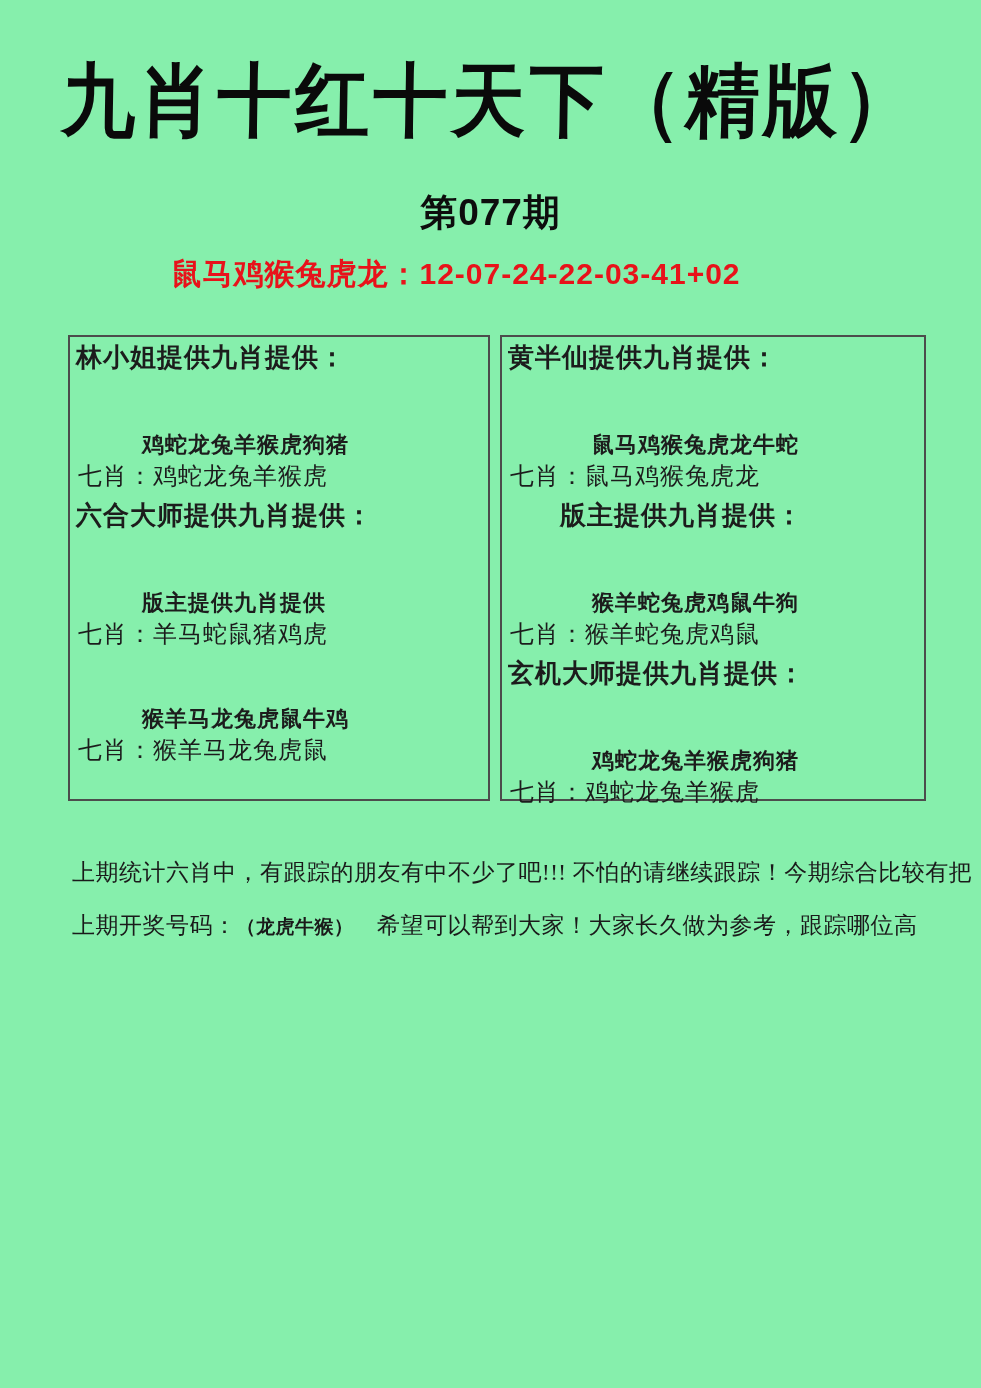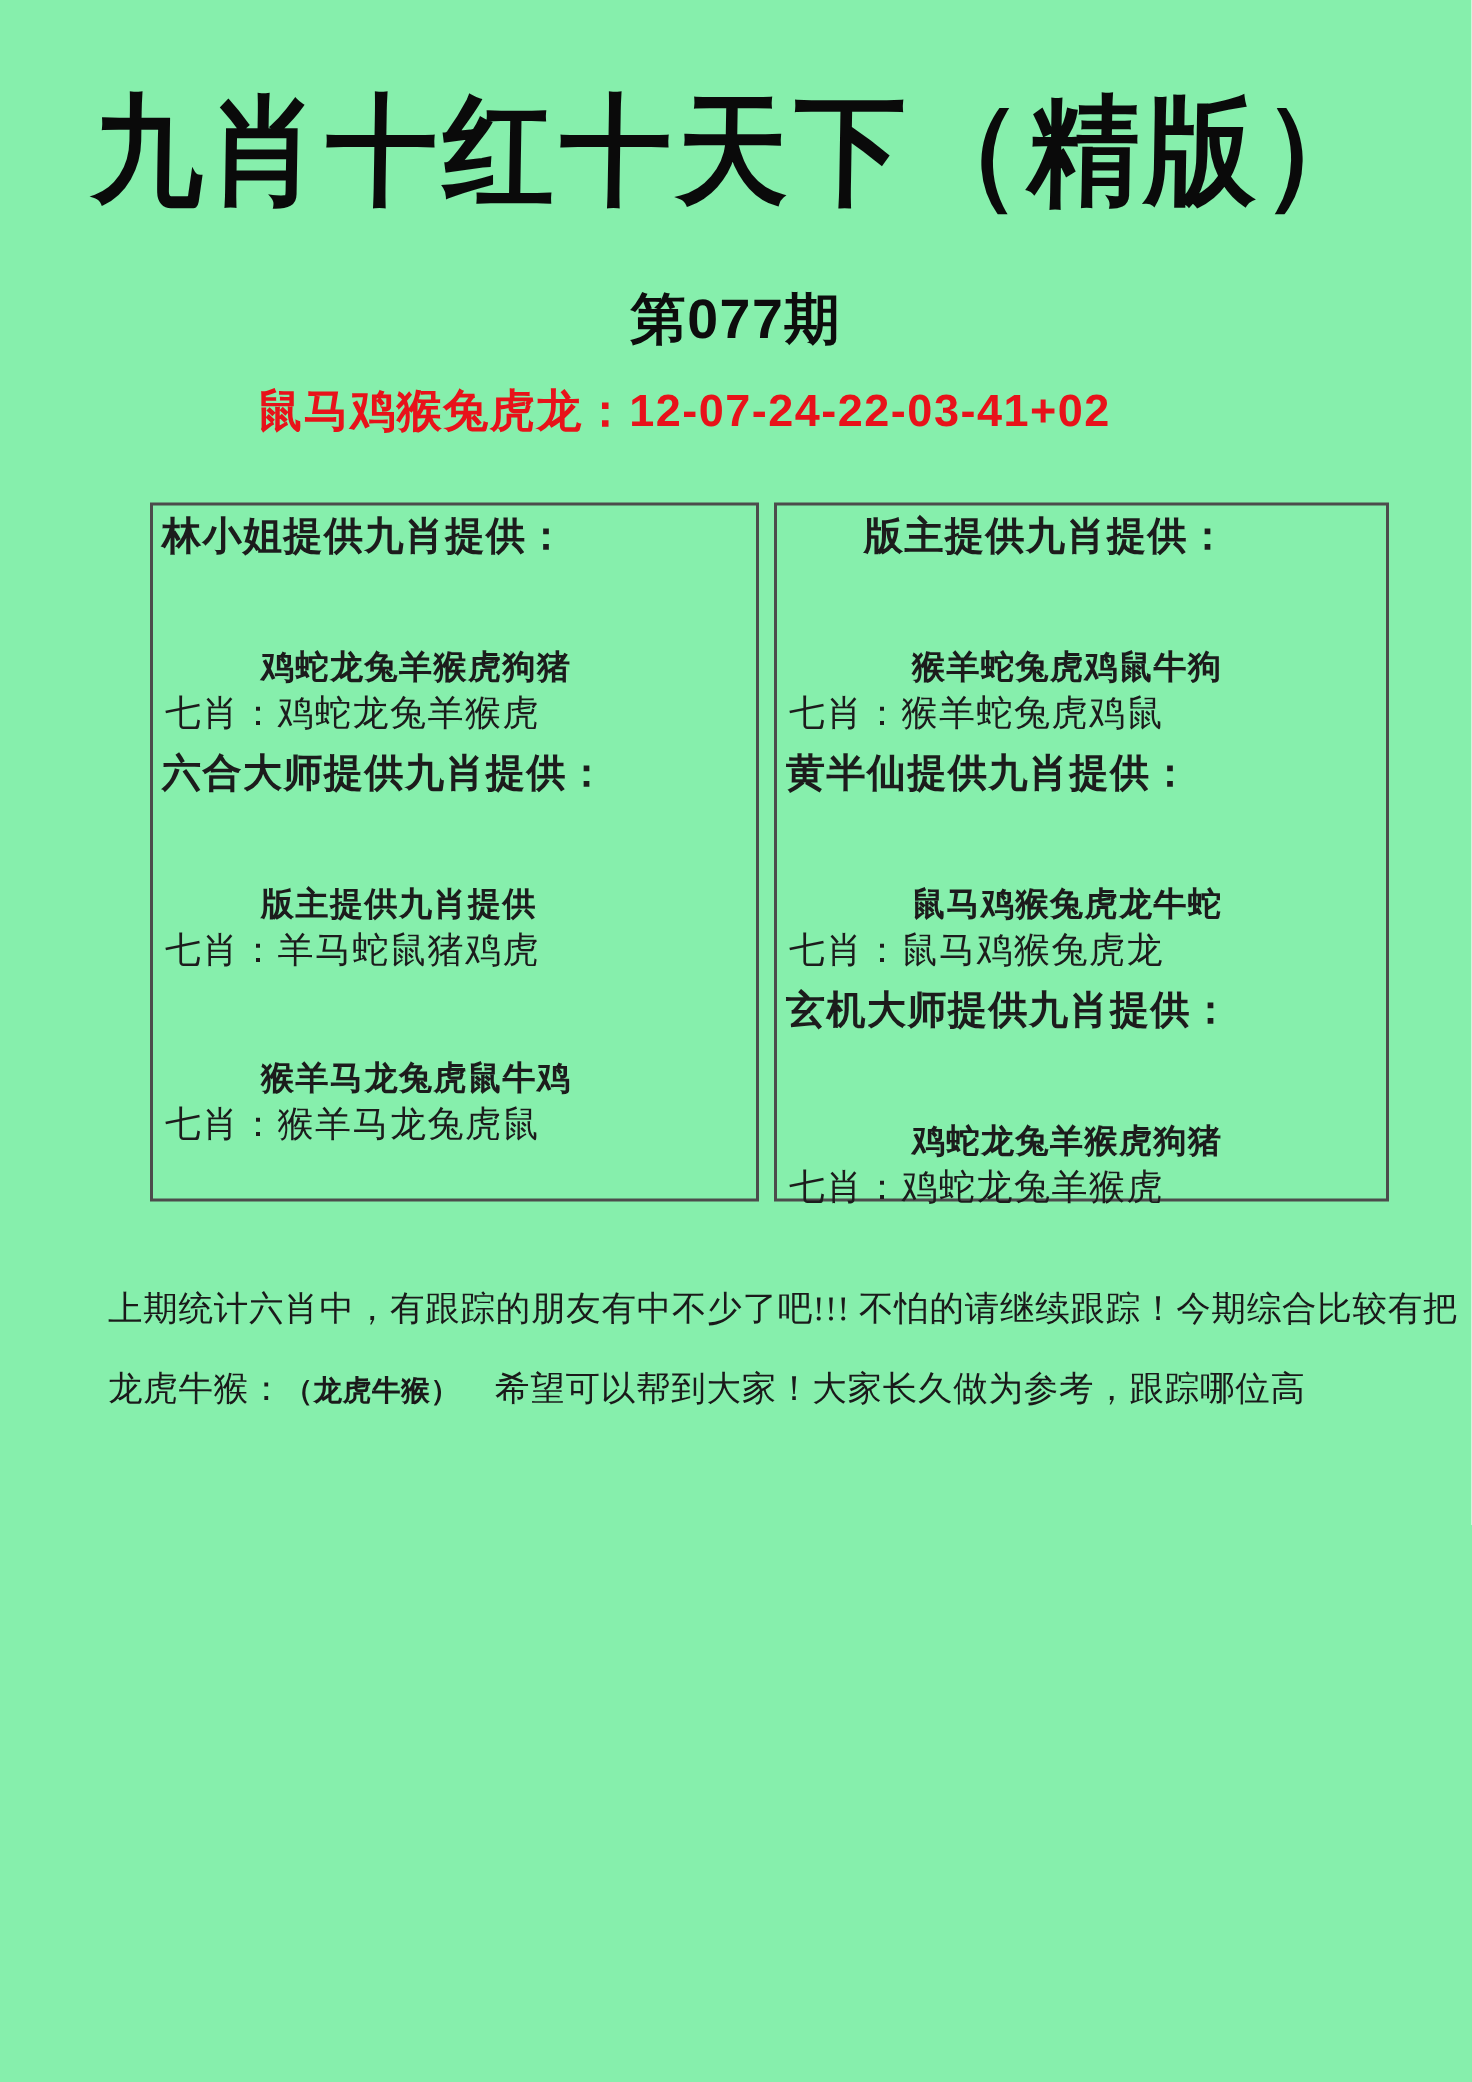--- a/index.html
+++ b/index.html
@@ -41,21 +41,21 @@
     position:absolute;top:335px;left:68px;
     width:858px;height:466px;
     display:flex;
   }
   .col{
     box-sizing:border-box;
     border:2px solid #4c4c4c;
     height:100%;
     padding:4px 2px;
   }
-  .col-left{width:422px;margin-right:10px;margin-left:32px;}
+  .col-left{width:422px;margin-right:10px;}
   .col-right{width:426px;}
   .blk-heading{
     font-size:26px;font-weight:bold;
     letter-spacing:1px;
     color:#1c1c1c;
     padding-left:4px;
     line-height:34px;
     white-space:nowrap;
   }
   .heading-indent{padding-left:56px;}
@@ -129,46 +129,46 @@
         <div class="seven-line">
           <span>七肖：</span><span>猴羊马龙兔虎鼠</span>
         </div>
       </div>
 
     </div>
 
     <div class="col col-right">
 
       <div class="blk">
+        <div class="blk-heading">黄半仙提供九肖提供：</div>
+        <div class="nine-line">鼠马鸡猴兔虎龙牛蛇</div>
+        <div class="seven-line">
+          <span>七肖：</span><span>鼠马鸡猴兔虎龙</span>
+        </div>
+      </div>
+
+      <div class="blk">
         <div class="blk-heading heading-indent">版主提供九肖提供：</div>
         <div class="nine-line">猴羊蛇兔虎鸡鼠牛狗</div>
         <div class="seven-line">
           <span>七肖：</span><span>猴羊蛇兔虎鸡鼠</span>
-        </div>
-      </div>
-
-      <div class="blk">
-        <div class="blk-heading">黄半仙提供九肖提供：</div>
-        <div class="nine-line">鼠马鸡猴兔虎龙牛蛇</div>
-        <div class="seven-line">
-          <span>七肖：</span><span>鼠马鸡猴兔虎龙</span>
         </div>
       </div>
 
       <div class="blk">
         <div class="blk-heading">玄机大师提供九肖提供：</div>
         <div class="nine-line">鸡蛇龙兔羊猴虎狗猪</div>
         <div class="seven-line">
           <span>七肖：</span><span>鸡蛇龙兔羊猴虎</span>
         </div>
       </div>
 
     </div>
   </div>
 
   <div class="footer">
     <div class="line">上期统计六肖中，有跟踪的朋友有中不少了吧!!! 不怕的请继续跟踪！今期综合比较有把</div>
     <div class="line">
-      <span>龙虎牛猴：</span><span class="paren-small">（龙虎牛猴）</span><span>　希望可以帮到大家！大家长久做为参考，跟踪哪位高</span>
+      <span>上期开奖号码：</span><span class="paren-small">（龙虎牛猴）</span><span>　希望可以帮到大家！大家长久做为参考，跟踪哪位高</span>
     </div>
   </div>
 
 </div>
 
 </body></html>

